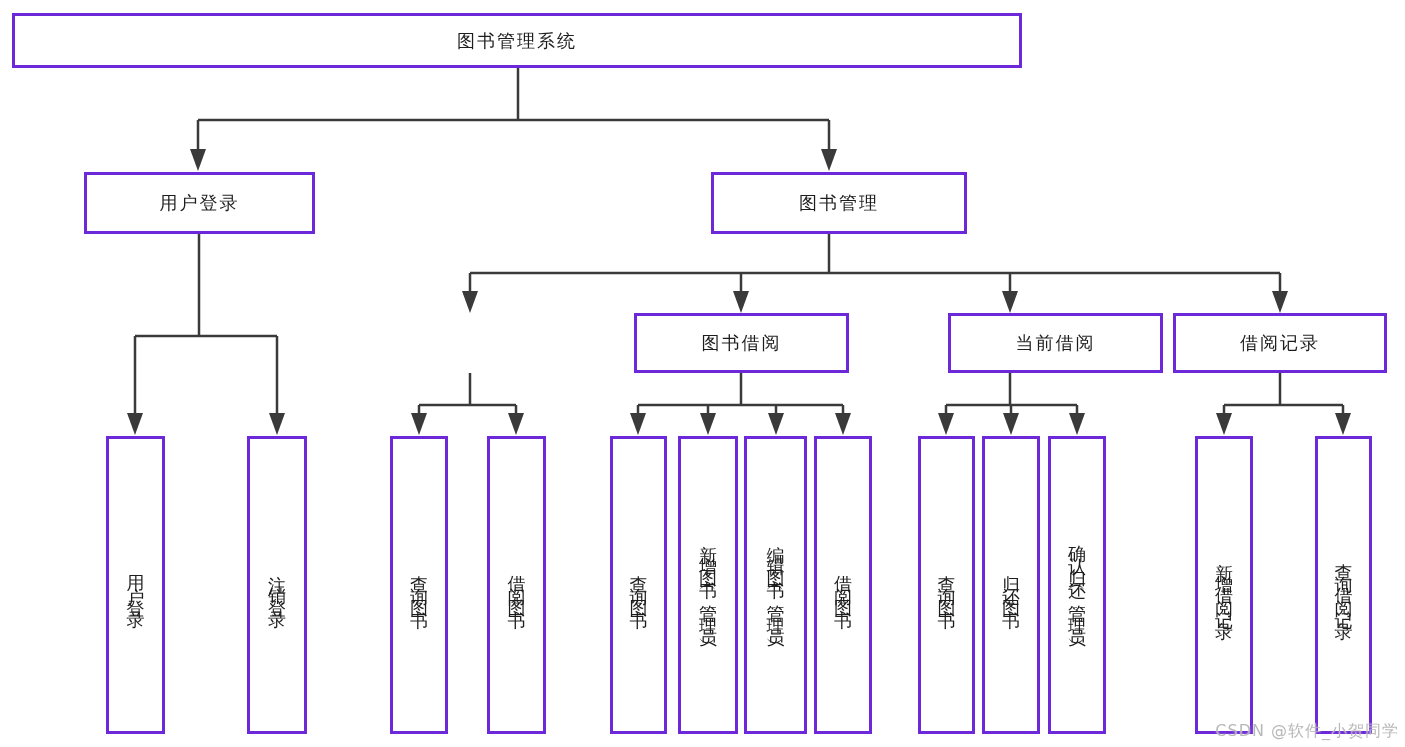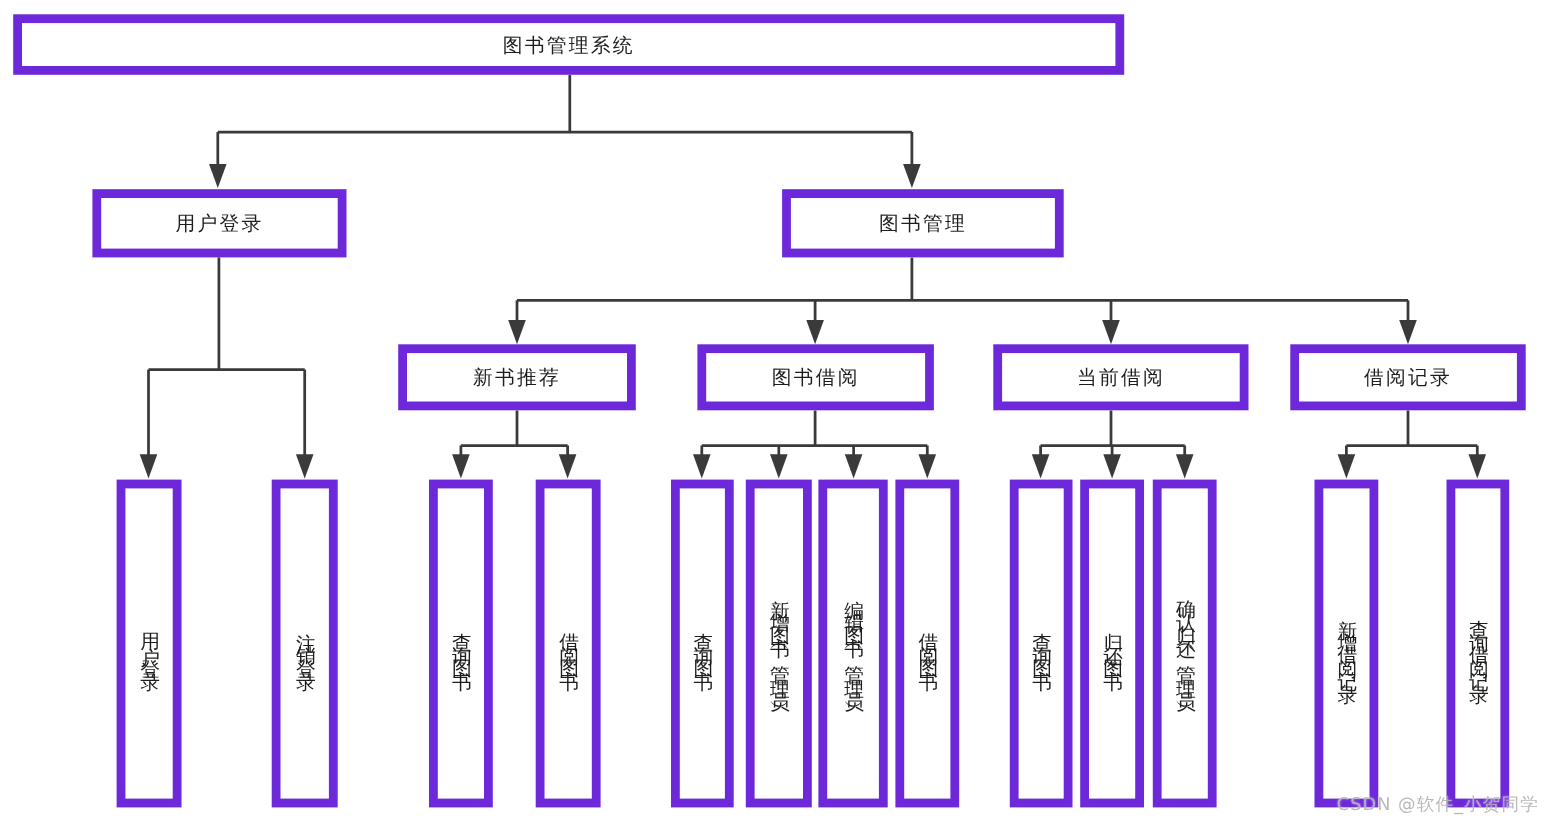--- a/index.html
+++ b/index.html
@@ -13,21 +13,21 @@
   }
   .connectors {
     position: absolute;
     left: 0; top: 0;
     width: 1405px; height: 747px;
   }
   .node {
     position: absolute;
     box-sizing: border-box;
     background: #ffffff;
-    border: 8px solid #6d28d9;
+    border: 3px solid #6d28d9;
     display: flex;
     align-items: center;
     justify-content: center;
     font-size: 18px;
     color: #1d1d1d;
     letter-spacing: 2px;
     z-index: 2;
   }
   .vnode {
     letter-spacing: normal;
@@ -126,27 +126,24 @@
     <span>图书管理系统</span>
   </div>
 
   <div class="node" style="left:84px; top:172px; width:231px; height:62px;">
     <span>用户登录</span>
   </div>
   <div class="node" style="left:711px; top:172px; width:256px; height:62px;">
     <span>图书管理</span>
   </div>
 
-  <div class="node" style="left:362px; top:313px; width:216px; height:60px;">
-    <span>新书推荐</span>
-  </div>
   <div class="node" style="left:634px; top:313px; width:215px; height:60px;">
     <span>图书借阅</span>
   </div>
-  <div class="node" style="left:903px; top:313px; width:232px; height:60px;">
+  <div class="node" style="left:948px; top:313px; width:215px; height:60px;">
     <span>当前借阅</span>
   </div>
   <div class="node" style="left:1173px; top:313px; width:214px; height:60px;">
     <span>借阅记录</span>
   </div>
 
   <div class="node vnode" style="left:106px; top:436px; width:59px; height:298px;">
     <span class="vtext">用户登录</span>
   </div>
   <div class="node vnode" style="left:247px; top:436px; width:60px; height:298px;">

